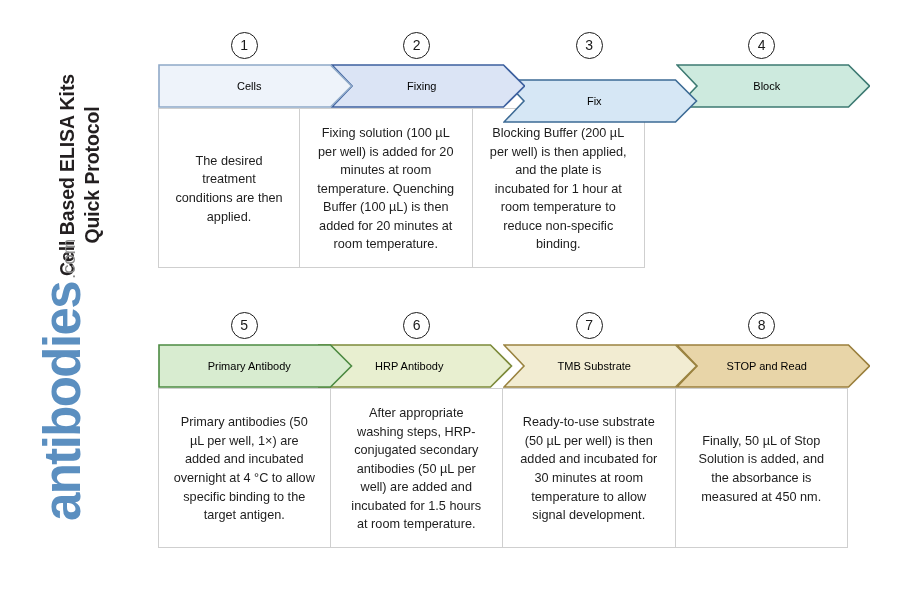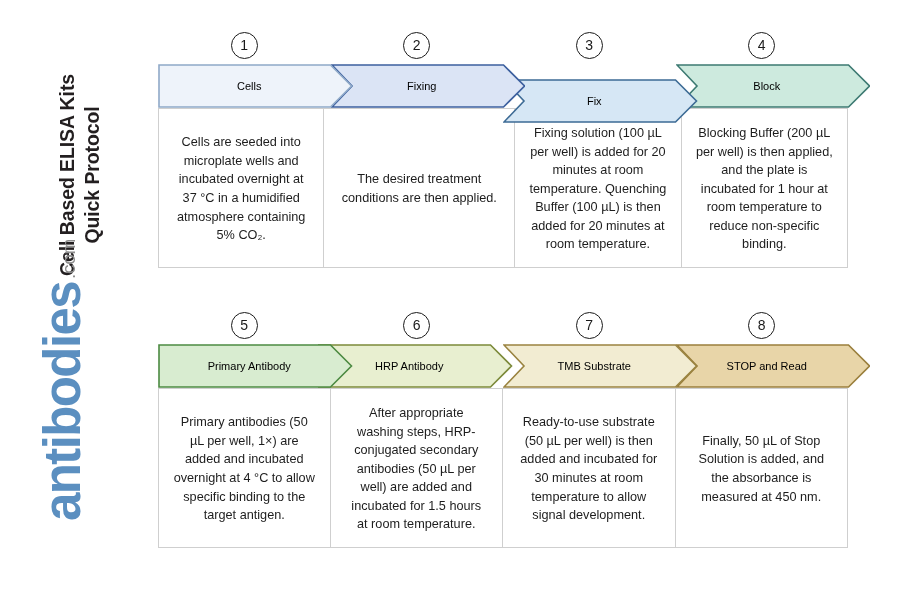--- a/index.html
+++ b/index.html
@@ -188,24 +188,21 @@
         <span class="chev-label">Fix</span>
       </div>
       <div class="chev" style="left: 517.5px; width: 194.5px; z-index: 1;">
         <svg viewBox="0 0 194.5 44" preserveAspectRatio="none">
           <polygon points="1,1 172.5,1 193.5,22 172.5,43 1,43 21,22" fill="#cdeade" stroke="#3d7a72" stroke-width="1.6" stroke-linejoin="miter"></polygon>
         </svg>
         <span class="chev-label">Block</span>
       </div>
     </div>
     <div class="body-strip">
-      <div class="body-cell" style="width: 172.5px;">
-        <div class="body-text">Cells are seeded into microplate wells and incubated overnight at 37 °C in a humidified atmosphere containing 5% CO₂.</div>
-      </div>
-      <div class="body-cell" style="width: 198px;">
+      <div class="body-cell" style="width: 142px;">
         <div class="body-text">The desired treatment conditions are then applied.</div>
       </div>
       <div class="body-cell" style="width: 172.5px;">
         <div class="body-text">Fixing solution (100 µL per well) is added for 20 minutes at room temperature. Quenching Buffer (100 µL) is then added for 20 minutes at room temperature.</div>
       </div>
       <div class="body-cell" style="width: 172.5px;">
         <div class="body-text">Blocking Buffer (200 µL per well) is then applied, and the plate is incubated for 1 hour at room temperature to reduce non-specific binding.</div>
       </div>
     </div>
   </div>

